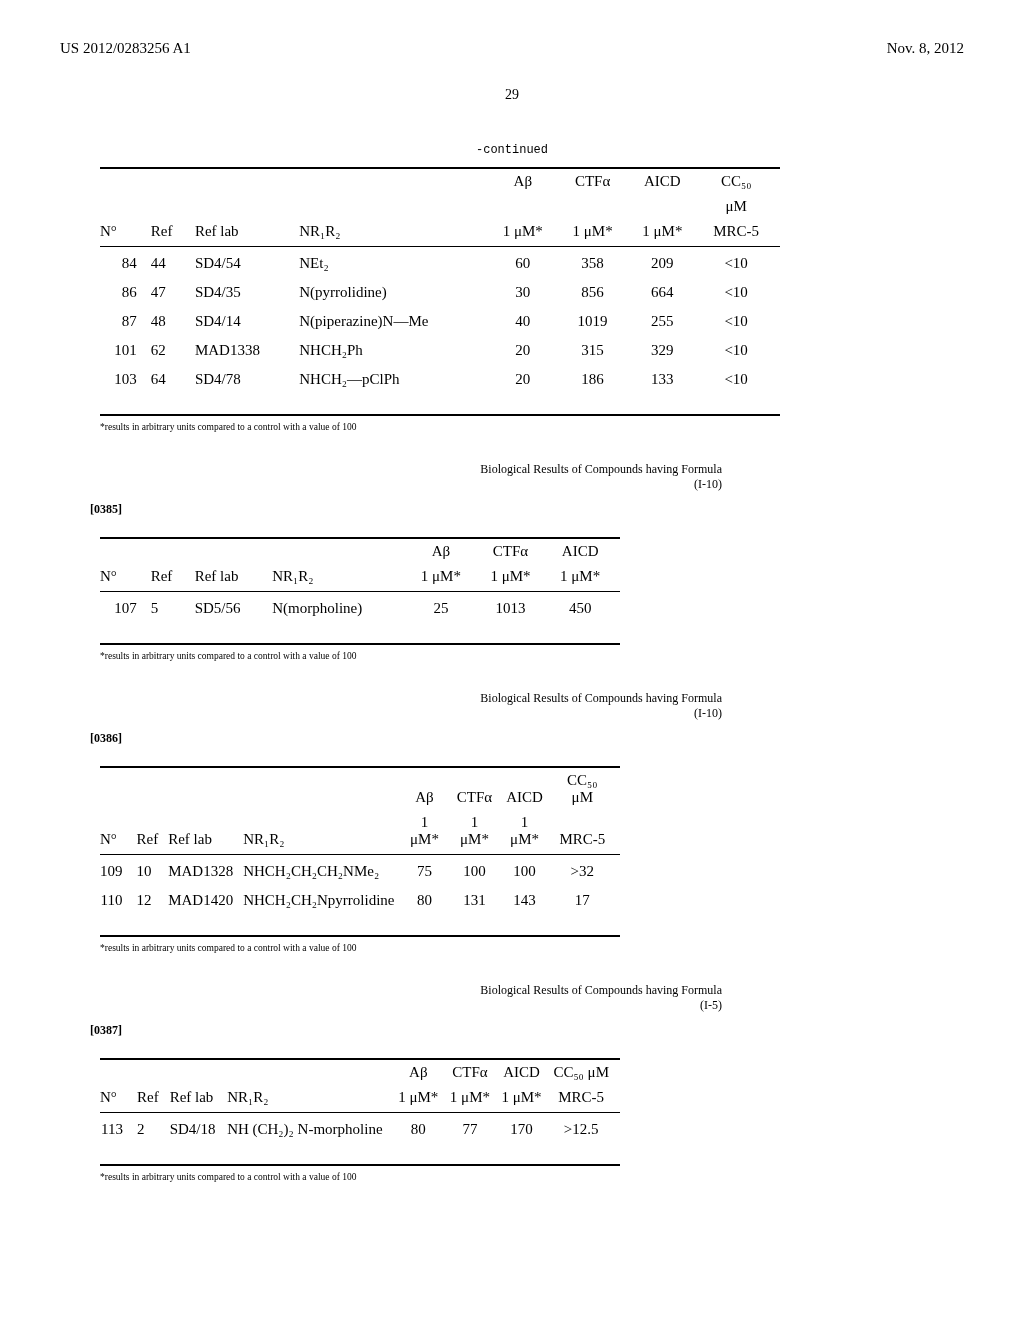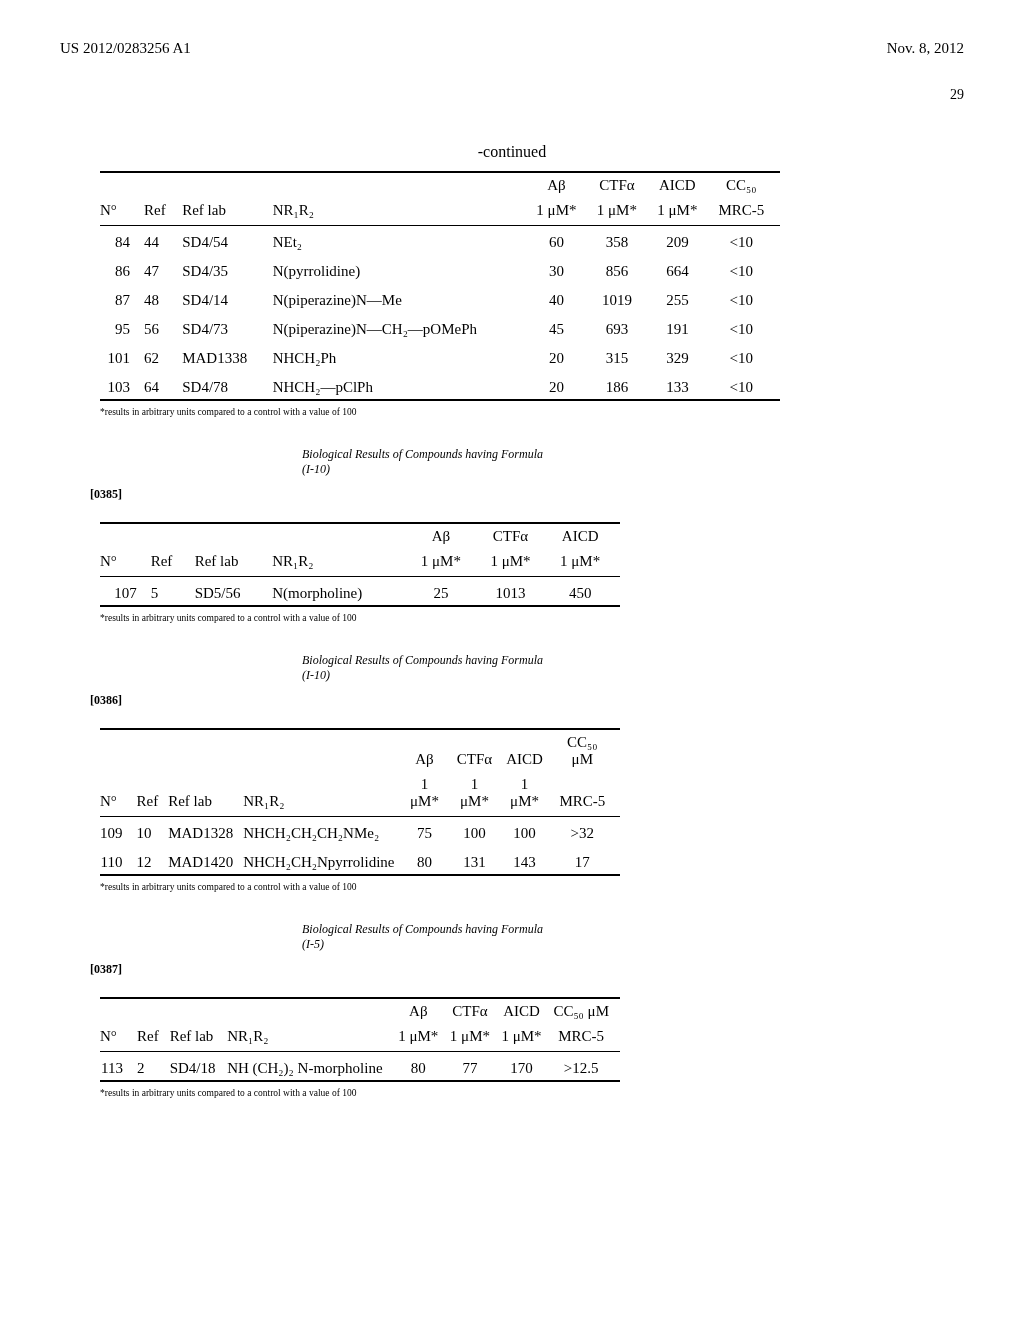--- a/index.html
+++ b/index.html
@@ -12,59 +12,59 @@
     box-sizing: border-box;
   }
   .header-row {
     display: flex;
     justify-content: space-between;
     font-size: 15px;
     margin-bottom: 30px;
     gap: 16px;
   }
   .page-number {
-    text-align: right;
+    text-align: center;
     font-size: 14px;
     margin-bottom: 40px;
   }
   .continued {
     text-align: center;
-    font-size: 16px;
+    font-size: 12px;
     margin-bottom: 10px;
+    font-family: Liberation Mono, monospace;
   }
   table {
     border-collapse: collapse;
     font-size: 15px;
     margin-bottom: 6px;
   }
   .table1 { width: 680px; margin-left: 40px; }
   .table2, .table3, .table4 { width: 520px; margin-left: 40px; }
   th, td {
     padding: 4px 10px 4px 0;
     text-align: left;
     vertical-align: bottom;
     font-weight: normal;
   }
   td { vertical-align: middle; }
   thead tr.topline th { border-top: 2px solid #000; }
   thead tr:last-child th { border-bottom: 1px solid #000; padding-bottom: 6px; }
-  tbody tr:last-child td { border-bottom: 2px solid #000; padding-bottom: 3px; }
+  tbody tr:last-child td { border-bottom: 2px solid #000; padding-bottom: 26px; }
   tbody tr:first-child td { padding-top: 8px; }
   .spaced-rows td { padding-top: 6px; padding-bottom: 6px; }
   .footnote {
     font-size: 9.5px;
     margin-left: 40px;
     margin-bottom: 30px;
   }
   .caption {
     font-size: 12px;
-    text-align: left;
+    text-align: right;
     margin: 20px auto 8px auto;
     width: 420px;
-    font-style: italic;
   }
   .paranum {
     font-size: 12px;
     font-weight: bold;
     margin: 10px 0 20px 30px;
   }
   .num-col { text-align: right; padding-right: 14px; }
   .center { text-align: center; }
 </style>
 </head>
@@ -83,20 +83,30 @@
   <thead>
     <tr class="topline">
       <th></th>
         <th></th>
         <th></th>
         <th></th>
       <th class="center">Aβ</th>
       <th class="center">CTFα</th>
       <th class="center">AICD</th>
       <th class="center">CC₅₀</th>
+    </tr>
+    <tr>
+      <th></th>
+        <th></th>
+        <th></th>
+        <th></th>
+        <th></th>
+        <th></th>
+        <th></th>
+      <th class="center">μM</th>
     </tr>
     <tr>
       <th>N°</th>
       <th>Ref</th>
       <th>Ref lab</th>
       <th>NR₁R₂</th>
       <th class="center">1 μM*</th>
       <th class="center">1 μM*</th>
       <th class="center">1 μM*</th>
       <th class="center">MRC-5</th>
@@ -124,30 +134,20 @@
         <td class="center">&lt;10</td>
       </tr>
       <tr>
         <td class="num-col">87</td>
         <td>48</td>
         <td>SD4/14</td>
         <td>N(piperazine)N—Me</td>
         <td class="center">40</td>
         <td class="center">1019</td>
         <td class="center">255</td>
-        <td class="center">&lt;10</td>
-      </tr>
-      <tr>
-        <td class="num-col">95</td>
-        <td>56</td>
-        <td>SD4/73</td>
-        <td>N(piperazine)N—CH₂—pOMePh</td>
-        <td class="center">45</td>
-        <td class="center">693</td>
-        <td class="center">191</td>
         <td class="center">&lt;10</td>
       </tr>
       <tr>
         <td class="num-col">101</td>
         <td>62</td>
         <td>MAD1338</td>
         <td>NHCH₂Ph</td>
         <td class="center">20</td>
         <td class="center">315</td>
         <td class="center">329</td>

